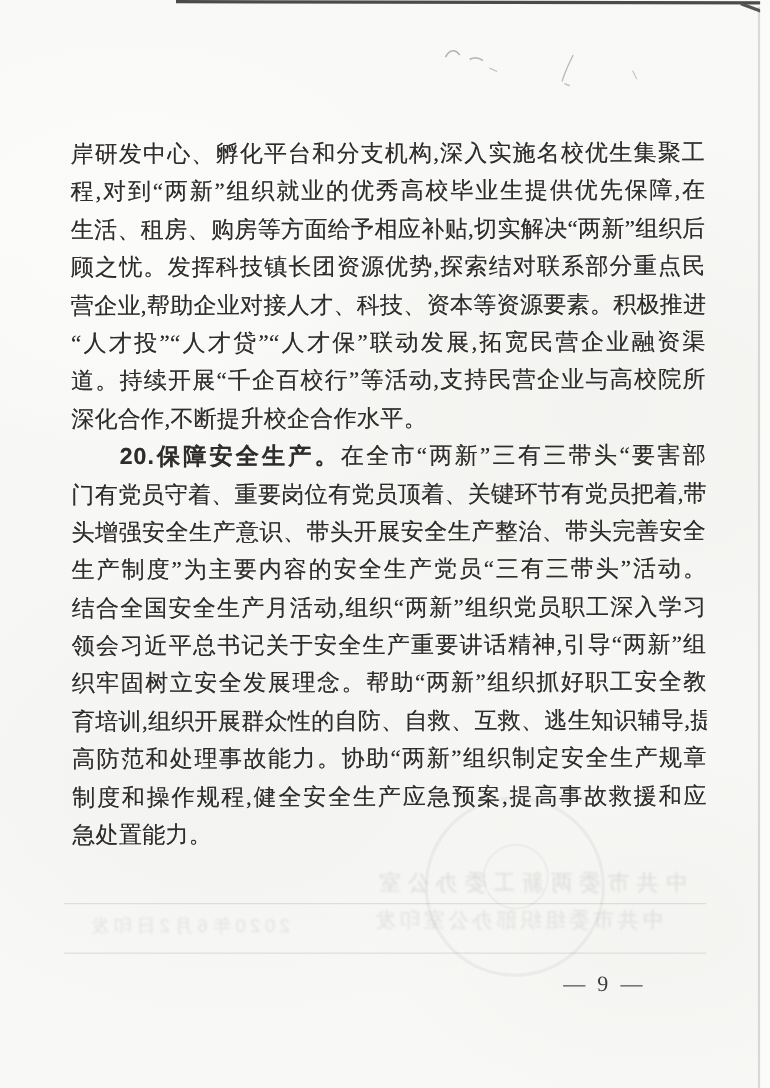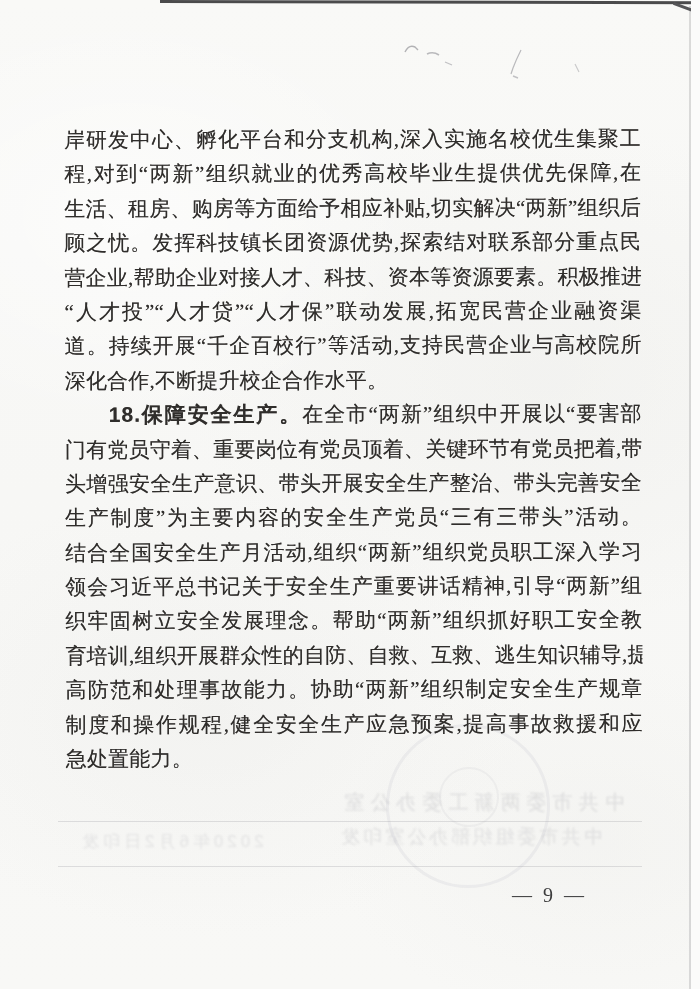--- a/index.html
+++ b/index.html
@@ -118,21 +118,21 @@
 <div class="textblock">
   <div class="line">岸研发中心、孵化平台和分支机构,深入实施名校优生集聚工</div>
   <div class="line">程,对到“两新”组织就业的优秀高校毕业生提供优先保障,在</div>
   <div class="line">生活、租房、购房等方面给予相应补贴,切实解决“两新”组织后</div>
   <div class="line">顾之忧。发挥科技镇长团资源优势,探索结对联系部分重点民</div>
   <div class="line">营企业,帮助企业对接人才、科技、资本等资源要素。积极推进</div>
   <div class="line">“人才投”“人才贷”“人才保”联动发展,拓宽民营企业融资渠</div>
   <div class="line">道。持续开展“千企百校行”等活动,支持民营企业与高校院所</div>
   <div class="line para-end">深化合作,不断提升校企合作水平。</div>
   <div class="line indent">
-    <span class="heading">18.保障安全生产。</span><span>在全市“两新”组织中开展以“要害部</span>
+    <span class="heading">20.保障安全生产。</span><span>在全市“两新”三有三带头“要害部</span>
   </div>
   <div class="line">门有党员守着、重要岗位有党员顶着、关键环节有党员把着,带</div>
   <div class="line">头增强安全生产意识、带头开展安全生产整治、带头完善安全</div>
   <div class="line">生产制度”为主要内容的安全生产党员“三有三带头”活动。</div>
   <div class="line">结合全国安全生产月活动,组织“两新”组织党员职工深入学习</div>
   <div class="line">领会习近平总书记关于安全生产重要讲话精神,引导“两新”组</div>
   <div class="line">织牢固树立安全发展理念。帮助“两新”组织抓好职工安全教</div>
   <div class="line">育培训,组织开展群众性的自防、自救、互救、逃生知识辅导,提</div>
   <div class="line">高防范和处理事故能力。协助“两新”组织制定安全生产规章</div>
   <div class="line">制度和操作规程,健全安全生产应急预案,提高事故救援和应</div>

